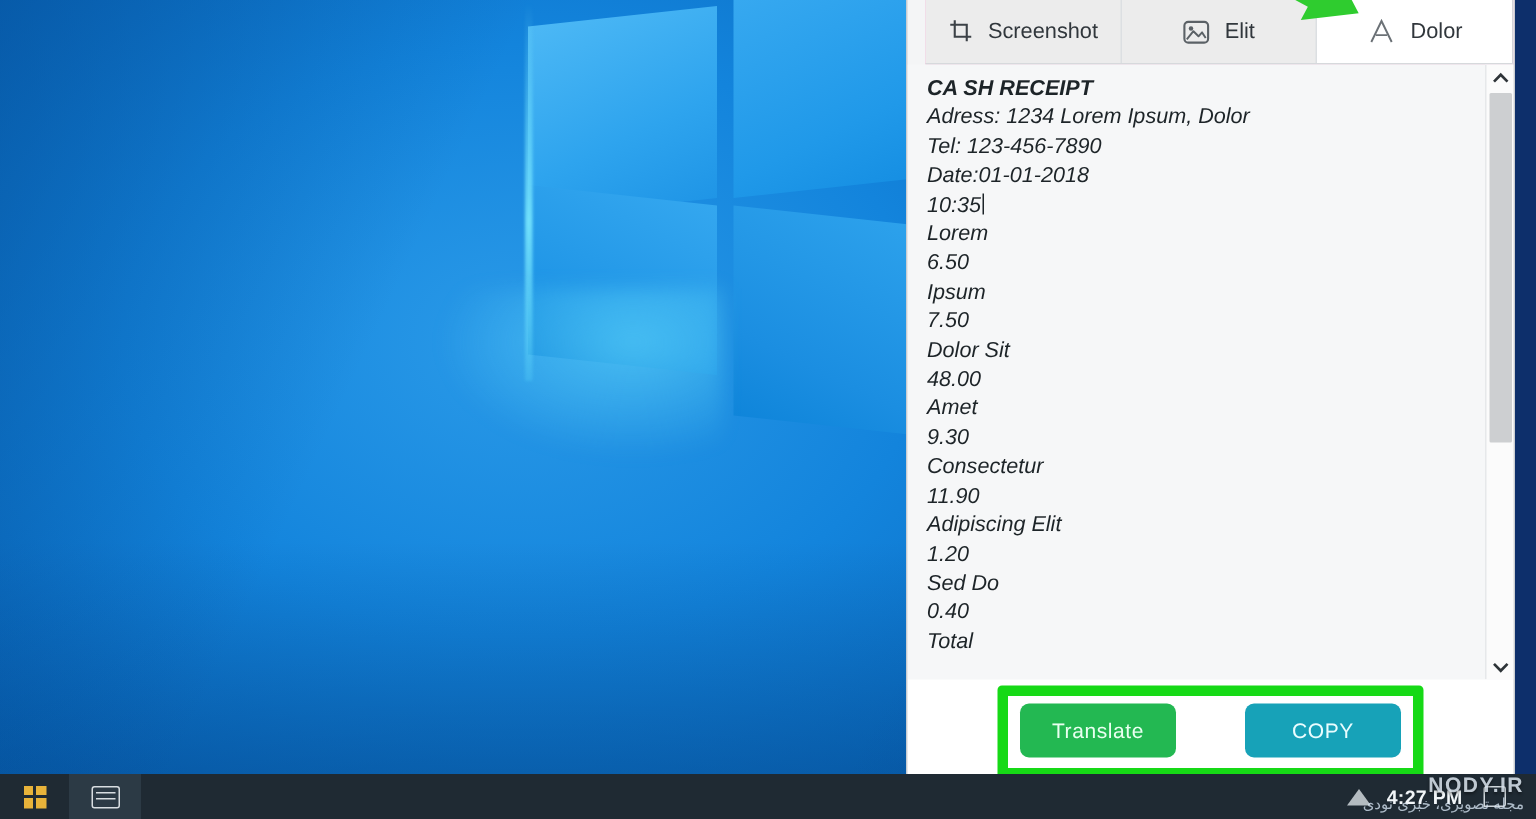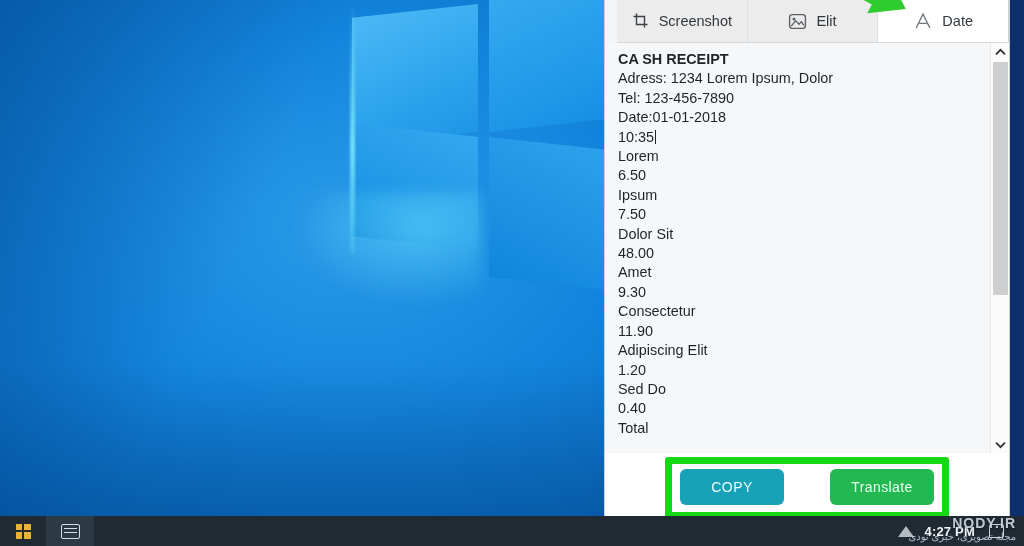--- a/index.html
+++ b/index.html
@@ -216,21 +216,21 @@
   }
   .text-body {
     flex: 1;
     padding: 7px 0 6px 13px;
     font-size: 14.4px;
     line-height: 19.4px;
     color: #1d2428;
     overflow: hidden;
     white-space: pre;
   }
-  .text-line { white-space: pre; }
+  .text-line { white-space: pre; font-style: italic; }
   .text-line.heading { font-weight: 700; }
   .caret {
     display: inline-block;
     width: 1px;
     height: 14px;
     background: #1d2428;
     vertical-align: -2px;
     margin-left: 1px;
   }
 
@@ -396,21 +396,21 @@
         <span class="tab-label">Elit</span>
       </div>
 
       <div class="tab active">
         <span class="tab-icon">
           <svg width="20" height="20" viewBox="0 0 20 20">
             <path d="M3.2 17 L10 3 L16.8 17" fill="none" stroke="#6b7176" stroke-width="1.3"></path>
             <path d="M6.2 12.4 H13.8" fill="none" stroke="#6b7176" stroke-width="1.3"></path>
           </svg>
         </span>
-        <span class="tab-label">Date</span>
+        <span class="tab-label">Dolor</span>
       </div>
 
     </div>
 
     <div class="text-area-wrap">
       <div class="text-body" id="ocr-text"><div class="text-line heading">CA SH RECEIPT</div><div class="text-line">Adress: 1234 Lorem Ipsum, Dolor</div><div class="text-line">Tel: 123-456-7890</div><div class="text-line">Date:01-01-2018</div><div class="text-line">10:35<span class="caret"></span></div><div class="text-line">Lorem</div><div class="text-line">6.50</div><div class="text-line">Ipsum</div><div class="text-line">7.50</div><div class="text-line">Dolor Sit</div><div class="text-line">48.00</div><div class="text-line">Amet</div><div class="text-line">9.30</div><div class="text-line">Consectetur</div><div class="text-line">11.90</div><div class="text-line">Adipiscing Elit</div><div class="text-line">1.20</div><div class="text-line">Sed Do</div><div class="text-line">0.40</div><div class="text-line">Total</div></div>
 
       <div class="scrollbar">
         <div class="sb-arrow">
           <svg width="11" height="8" viewBox="0 0 11 8">
@@ -422,22 +422,22 @@
         </div>
         <div class="sb-arrow">
           <svg width="11" height="8" viewBox="0 0 11 8">
               <path d="M1 1.6 L5.5 6.2 L10 1.6" fill="none" stroke="#2e3438" stroke-width="1.8"></path>
             </svg>
         </div>
       </div>
     </div>
 
     <div class="footer">
+      <button class="btn btn-translate" style="background: rgb(35, 184, 82);">Translate</button>
       <button class="btn btn-copy" style="background: rgb(23, 162, 184);">COPY</button>
-      <button class="btn btn-translate" style="background: rgb(35, 184, 82);">Translate</button>
     </div>
 
   </div>
 
   <div class="right-strip"></div>
 
   <div class="hl-box" style="border-color: rgb(22, 217, 22);"></div>
 
   <div class="arrow">
     <svg width="130" height="70" viewBox="0 0 130 70">

